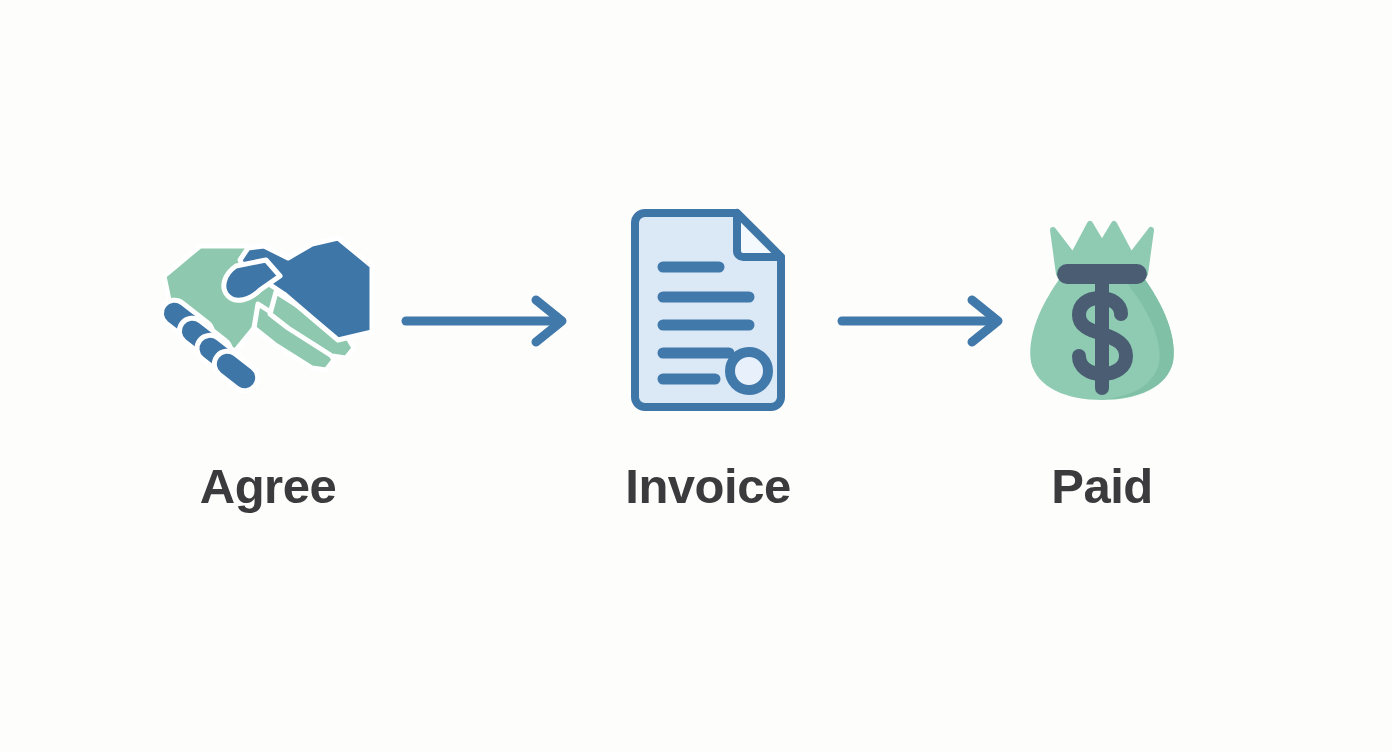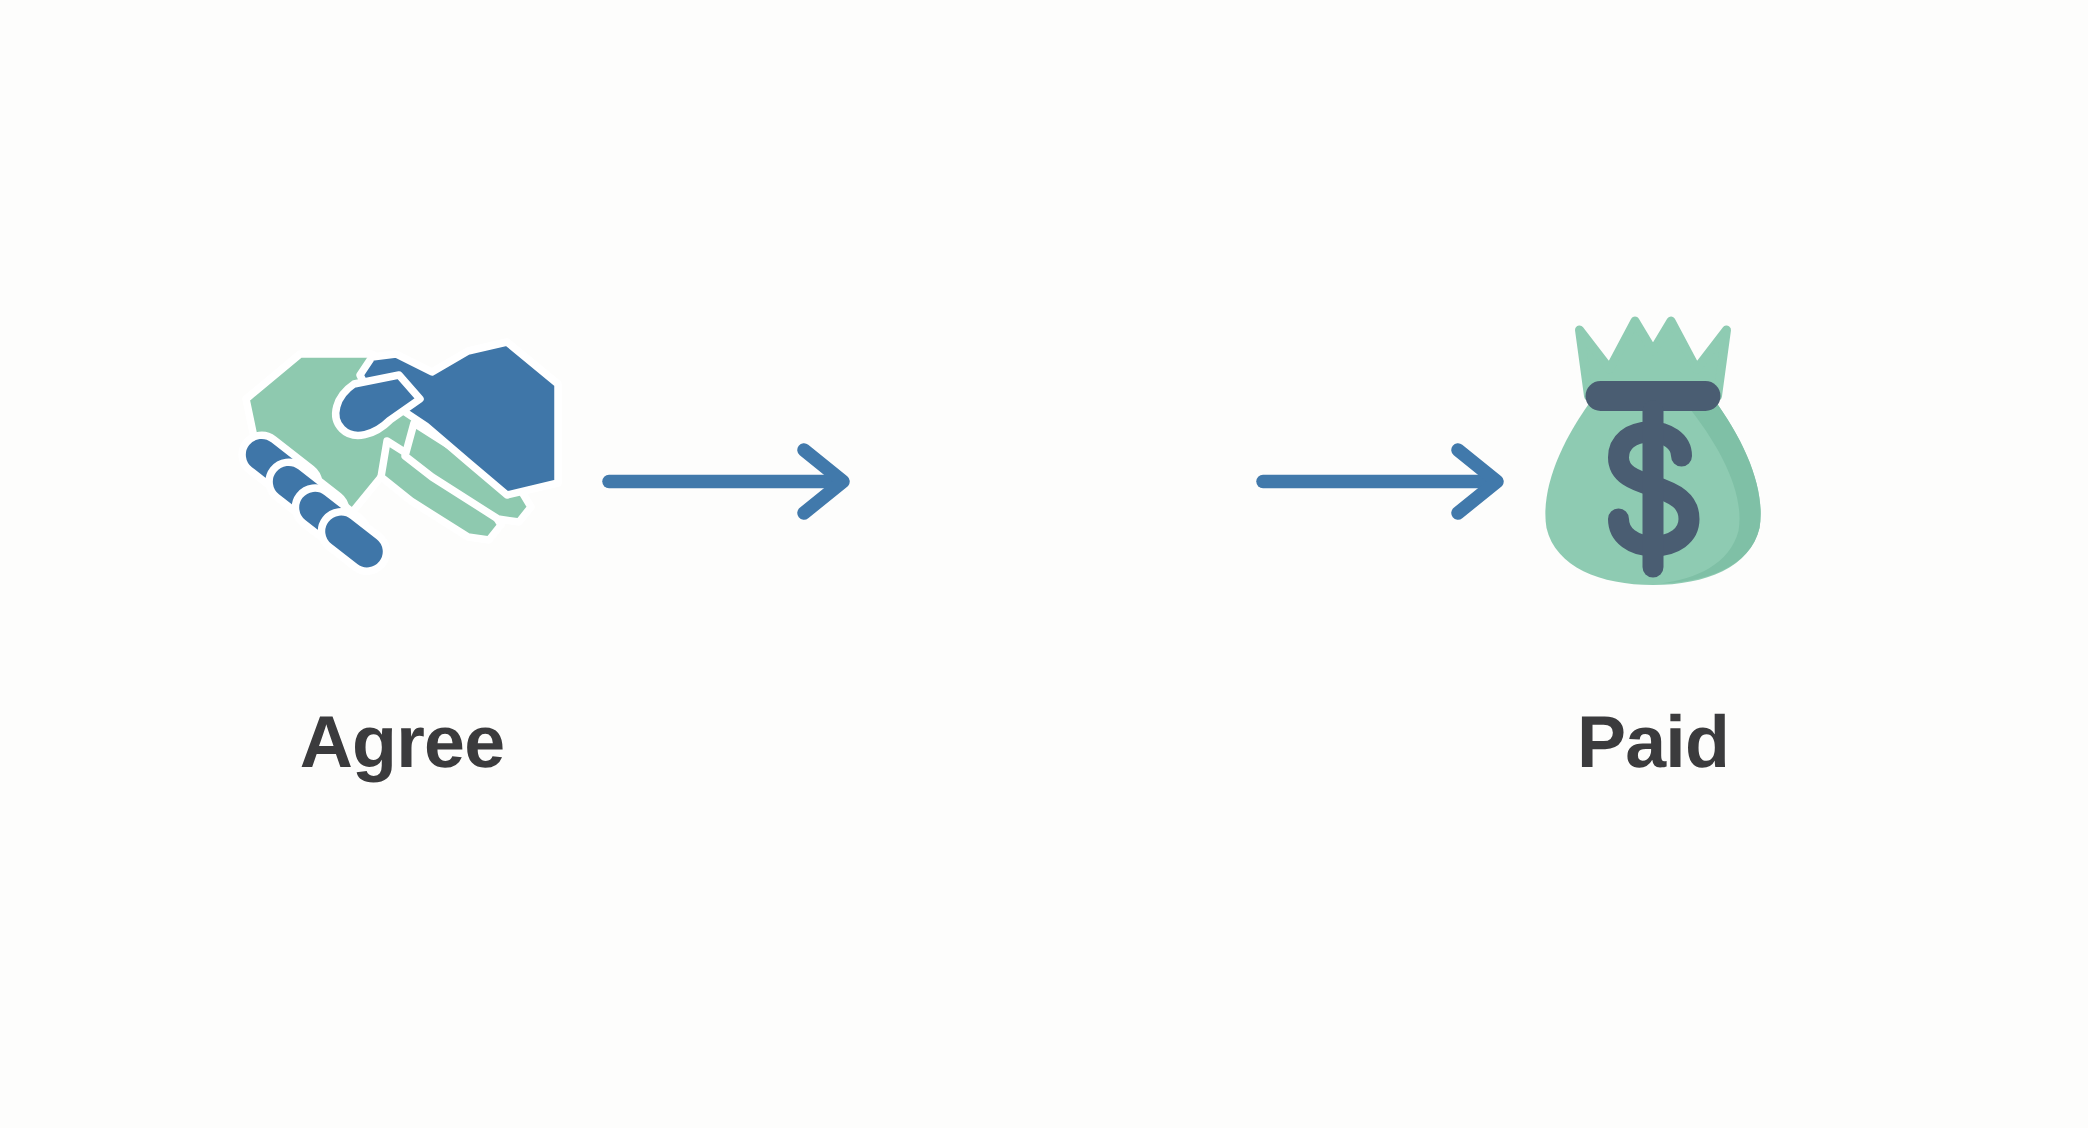--- a/index.html
+++ b/index.html
@@ -24,21 +24,21 @@
 
   
   .step {
     position: absolute;
     top: 190px;
     width: 300px;
     height: 330px;
     display: flex;
     flex-direction: column;
     align-items: center;
-    justify-content: space-between;
+    justify-content: center;
   }
   #step-agree   { left: 118px; }
   #step-invoice { left: 558px; }
   #step-paid    { left: 952px; }
 
   .step-icon {
     width: 230px;
     height: 220px;
     display: flex;
     align-items: center;
@@ -104,20 +104,42 @@
 
   <div class="connector" id="connector-1">
     <svg width="180" height="58" viewBox="0 0 180 58" aria-hidden="true">
       <g fill="none" stroke="#4179ab" stroke-width="9" stroke-linecap="round" stroke-linejoin="round">
         <line x1="6" y1="29" x2="155" y2="29"></line>
         <polyline points="136,8 162,29 136,50"></polyline>
       </g>
     </svg>
   </div>
 
+  <div class="step" id="step-invoice">
+    <div class="step-icon">
+      <svg width="162" height="198" viewBox="0 0 162 198" aria-hidden="true">
+
+        <path d="M8 12 A10 10 0 0 1 18 2 L110 2 L154 46 L154 186
+                 A10 10 0 0 1 144 196 L18 196 A10 10 0 0 1 8 186 Z" fill="#dbe9f7" stroke="#3f76a8" stroke-width="8" stroke-linejoin="round"></path>
+
+        <path d="M110 2 L110 40 A6 6 0 0 0 116 46 L154 46 Z" fill="#f4f9fe" stroke="#3f76a8" stroke-width="8" stroke-linejoin="round"></path>
+
+        <g stroke="#4179ab" stroke-width="11" stroke-linecap="round">
+          <line x1="36" y1="56" x2="92" y2="56"></line>
+          <line x1="36" y1="86" x2="122" y2="86"></line>
+          <line x1="36" y1="114" x2="122" y2="114"></line>
+          <line x1="36" y1="142" x2="102" y2="142"></line>
+          <line x1="36" y1="168" x2="88" y2="168"></line>
+        </g>
+
+        <circle cx="122" cy="160" r="19" fill="#e8f1fb" stroke="#4179ab" stroke-width="10"></circle>
+      </svg>
+    </div>
+    <div class="step-label">Invoice</div>
+  </div>
 
   <div class="connector" id="connector-2">
     <svg width="180" height="58" viewBox="0 0 180 58" aria-hidden="true">
       <g fill="none" stroke="#4179ab" stroke-width="9" stroke-linecap="round" stroke-linejoin="round">
         <line x1="6" y1="29" x2="155" y2="29"></line>
         <polyline points="136,8 162,29 136,50"></polyline>
       </g>
     </svg>
   </div>
 

